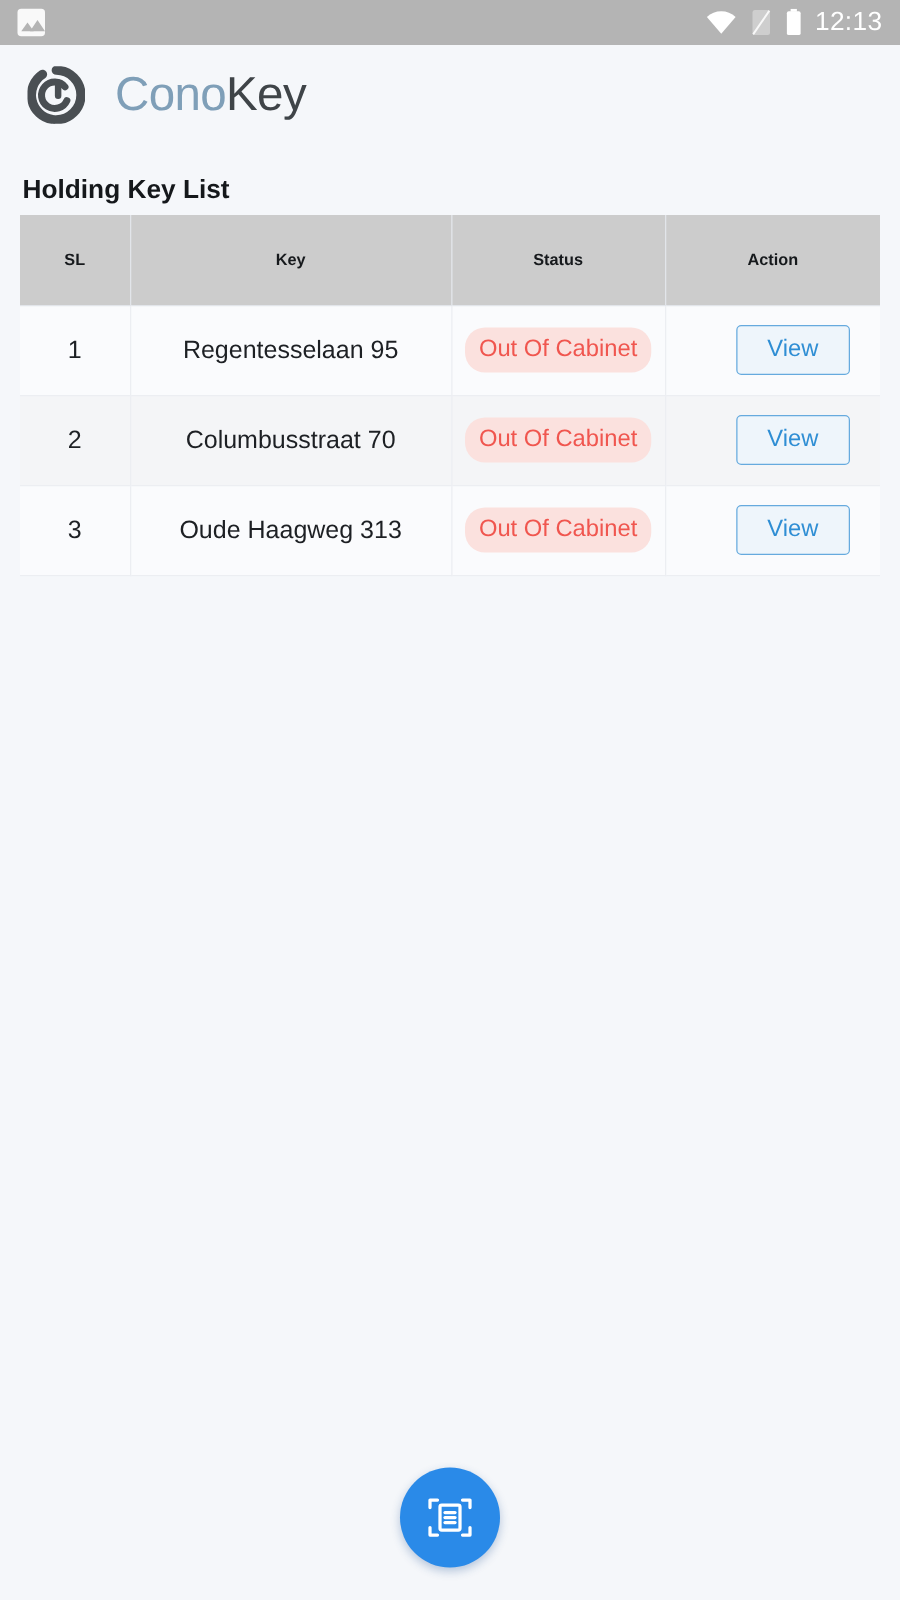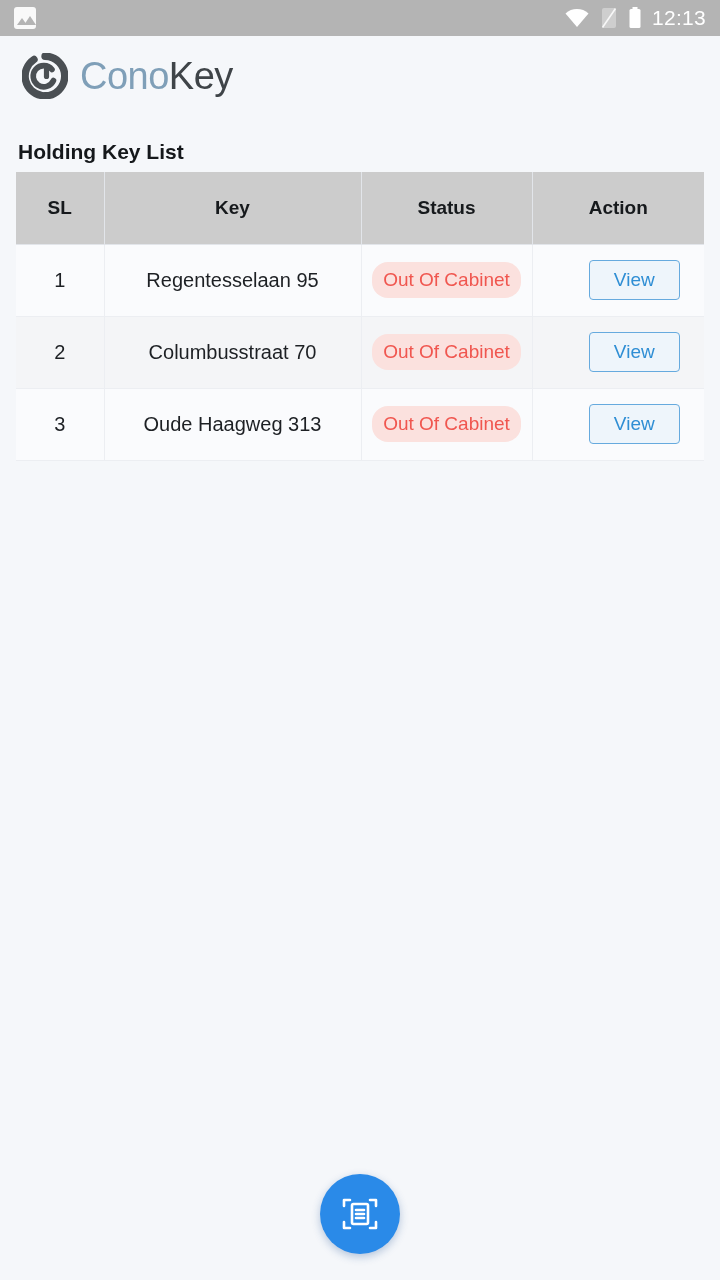--- a/index.html
+++ b/index.html
@@ -73,20 +73,21 @@
     padding: 0 22px;
     background: #f5f7fa;
   }
   .brand { display: flex; align-items: center; gap: 12px; }
   .brand-mark { width: 46px; height: 46px; }
   .brand-text {
     font-size: 38px;
     font-weight: 400;
     letter-spacing: -0.5px;
     line-height: 1;
+    margin-left: 12px;
   }
   .brand-text .cono { color: #7f9fb8; }
   .brand-text .key  { color: #3f4448; }
 
   .user-box { margin-left: auto; display: flex; align-items: center; gap: 14px; }
   .avatar-tile {
     width: 58px; height: 58px;
     background: #ffffff;
     border-radius: 7px;
     display: flex; align-items: center; justify-content: center;
@@ -148,21 +149,21 @@
   .table-wrap { padding: 0 16px; }
   table {
     width: 100%;
     border-collapse: collapse;
     table-layout: fixed;
     background: #fafbfd;
   }
   thead th {
     background: #cccccc;
     color: #16191c;
-    font-size: 19px;
+    font-size: 13px;
     font-weight: bold;
     height: 72px;
     border: 1px solid #e2e5ea;
     border-top: none;
   }
   thead th:first-child { border-left: none; }
   thead th:last-child { border-right: none; }
   tbody td {
     height: 72px;
     border: 1px solid #eceef2;

